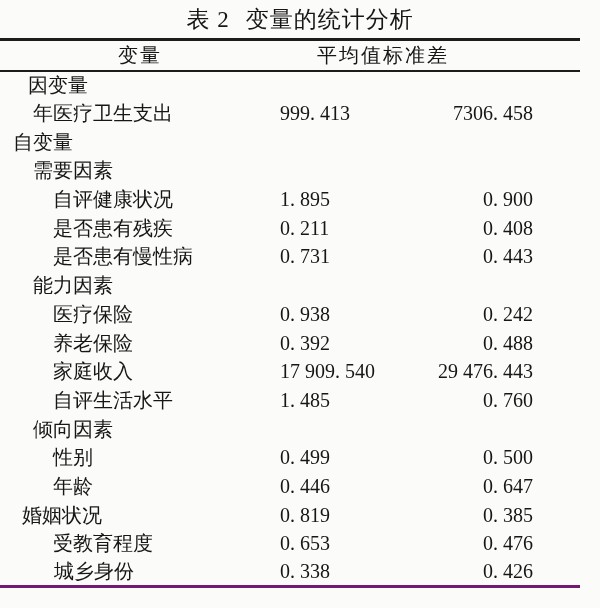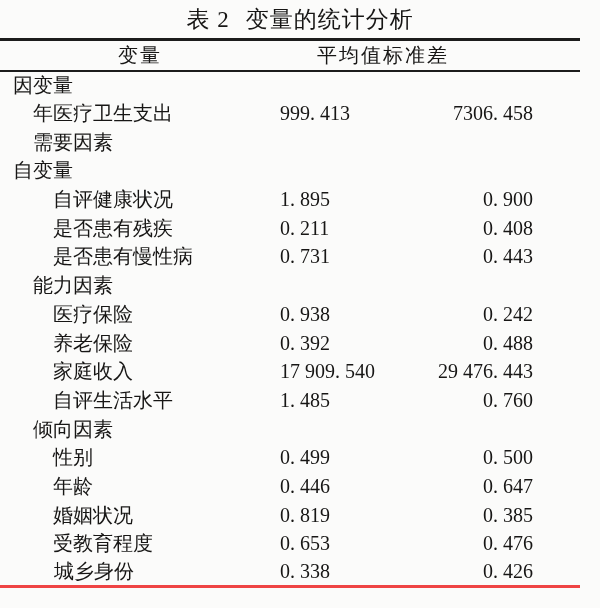--- a/index.html
+++ b/index.html
@@ -29,21 +29,21 @@
     white-space: nowrap;
   }
   .caption .caption-text {
     margin-left: 16px;
   }
   table.stat-table {
     width: 580px;
     border-collapse: collapse;
     table-layout: fixed;
     border-top: 3px solid #1c1c1c;
-    border-bottom: 3px solid #ef4444;
+    border-bottom: 3px solid #701a75;
     font-size: 20px;
   }
   col.c-var  { width: 280px; }
   col.c-mean { width: 103px; }
   col.c-sd   { width: 197px; }
   thead tr {
     height: 31px;
     border-bottom: 2px solid #1c1c1c;
   }
   thead th {
@@ -83,39 +83,39 @@
     </colgroup>
     <thead>
       <tr>
         <th class="h-var">变量</th>
         <th class="h-mean">平均值</th>
         <th class="h-sd">标准差</th>
       </tr>
     </thead>
     <tbody>
   <tr>
-    <td class="cell-var" style="padding-left: 13px;">因变量</td>
+    <td class="cell-var" style="padding-left: 28px;">因变量</td>
     <td class="cell-mean"></td>
     <td class="cell-sd"></td>
   </tr>
 
   <tr>
     <td class="cell-var" style="padding-left: 33px;">年医疗卫生支出</td>
     <td class="cell-mean">999. 413</td>
     <td class="cell-sd">7306. 458</td>
   </tr>
 
   <tr>
+    <td class="cell-var" style="padding-left: 13px;">自变量</td>
+    <td class="cell-mean"></td>
+    <td class="cell-sd"></td>
+  </tr>
+
+  <tr>
     <td class="cell-var" style="padding-left: 33px;">需要因素</td>
-    <td class="cell-mean"></td>
-    <td class="cell-sd"></td>
-  </tr>
-
-  <tr>
-    <td class="cell-var" style="padding-left: 13px;">自变量</td>
     <td class="cell-mean"></td>
     <td class="cell-sd"></td>
   </tr>
 
   <tr>
     <td class="cell-var" style="padding-left: 53px;">自评健康状况</td>
     <td class="cell-mean">1. 895</td>
     <td class="cell-sd">0. 900</td>
   </tr>
 
@@ -173,21 +173,21 @@
     <td class="cell-sd">0. 500</td>
   </tr>
 
   <tr>
     <td class="cell-var" style="padding-left: 53px;">年龄</td>
     <td class="cell-mean">0. 446</td>
     <td class="cell-sd">0. 647</td>
   </tr>
 
   <tr>
-    <td class="cell-var" style="padding-left: 53px;">婚姻状况</td>
+    <td class="cell-var" style="padding-left: 22px;">婚姻状况</td>
     <td class="cell-mean">0. 819</td>
     <td class="cell-sd">0. 385</td>
   </tr>
 
   <tr>
     <td class="cell-var" style="padding-left: 53px;">受教育程度</td>
     <td class="cell-mean">0. 653</td>
     <td class="cell-sd">0. 476</td>
   </tr>
 

